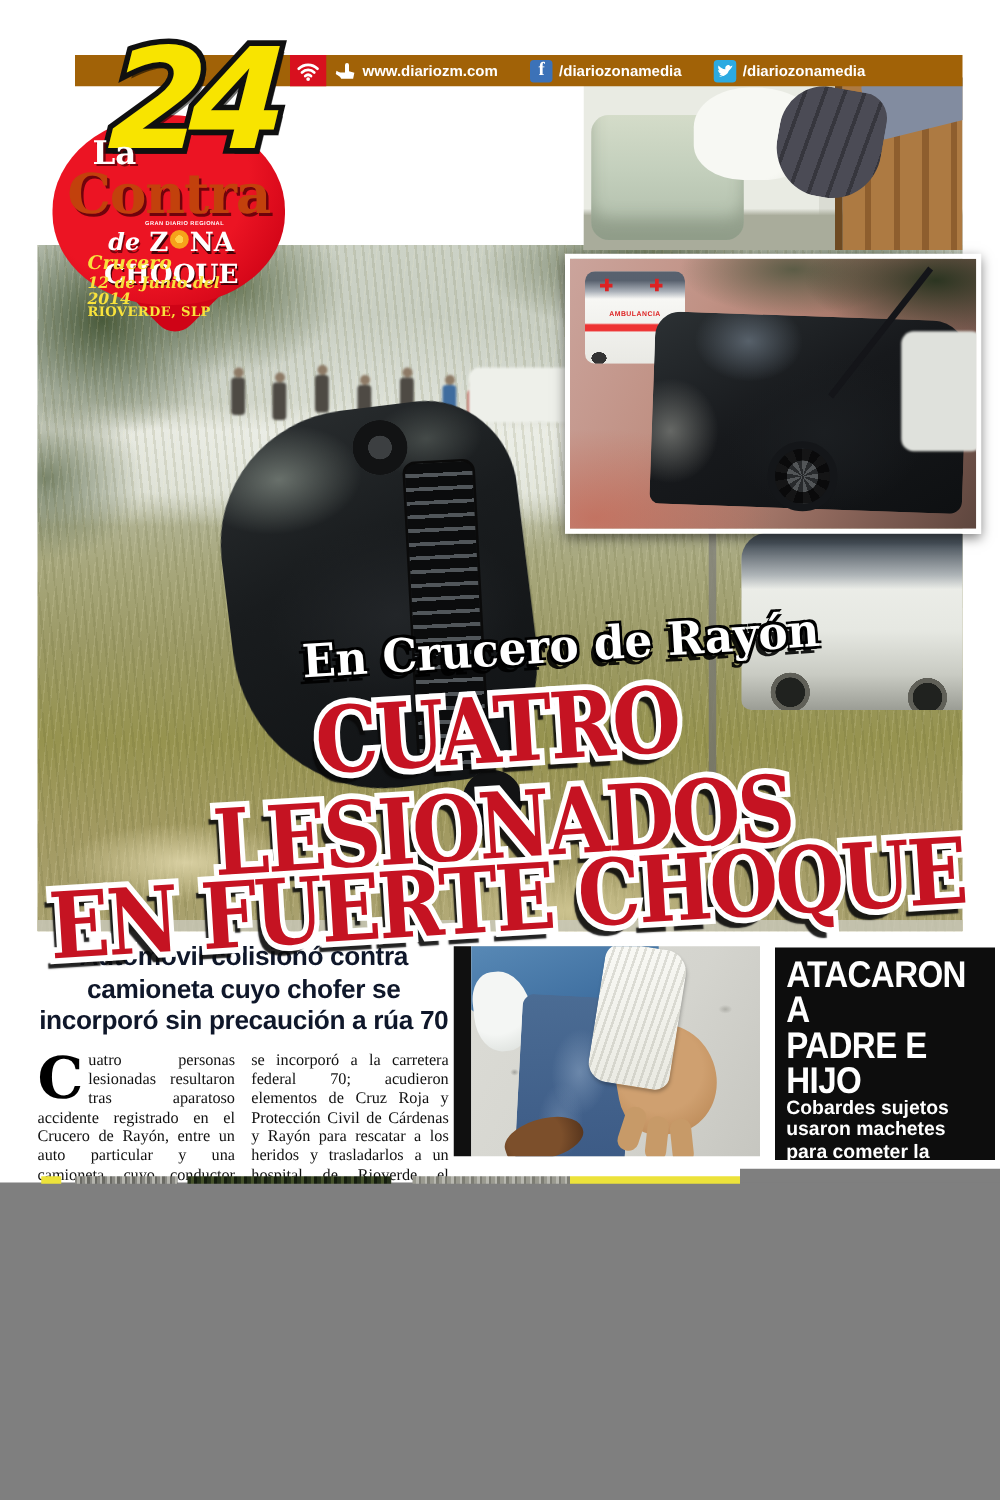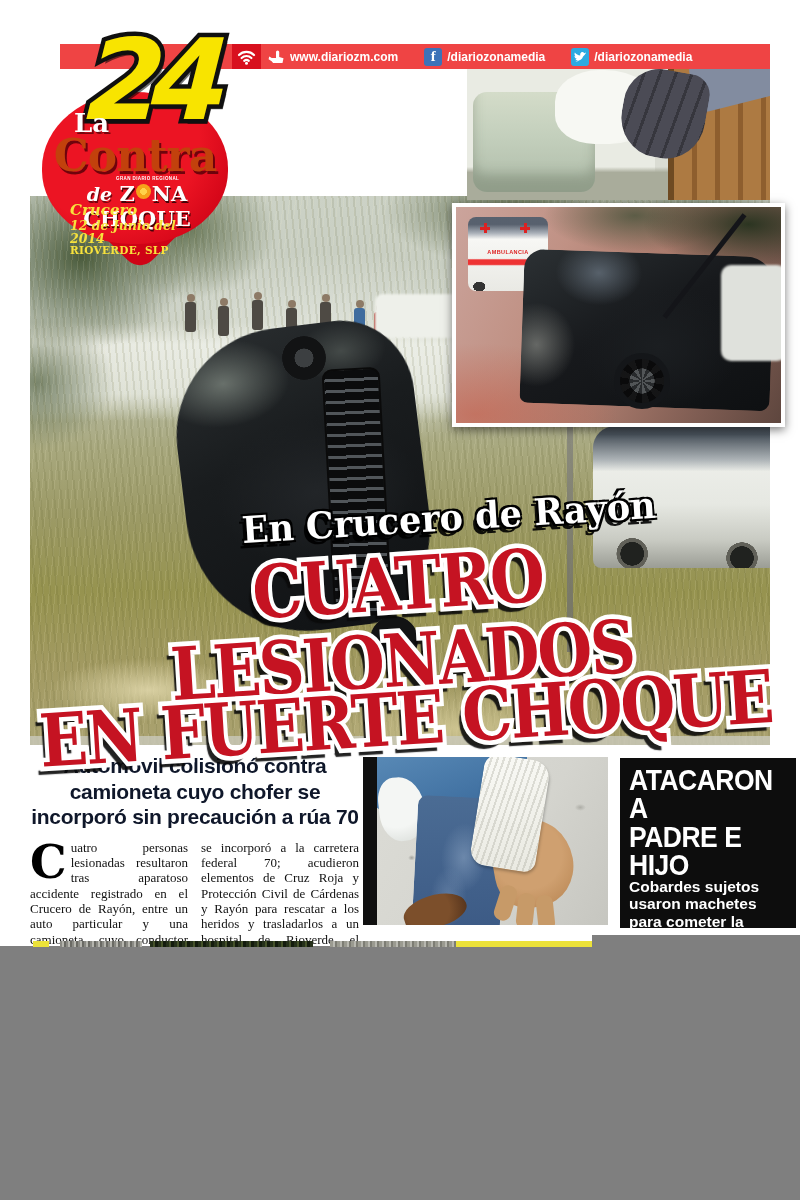--- a/index.html
+++ b/index.html
@@ -1,21 +1,21 @@
 <!DOCTYPE html>
 <html><head>
 <meta charset="utf-8">
 <style>
   * { margin:0; padding:0; box-sizing:border-box; }
   html,body { background:#fff; }
   body { font-family:"Liberation Sans", sans-serif; }
   #page { position:relative; width:800px; height:1200px; background:#fff; overflow:hidden; }
 
   
-  .topbar { position:absolute; left:60px; top:44px; width:710px; height:25px; background:#ef4444; z-index:12; display:flex; align-items:center; }
+  .topbar { position:absolute; left:60px; top:44px; width:710px; height:25px; background:#a16207; z-index:12; display:flex; align-items:center; }
   .wifi-tile { position:absolute; left:172px; top:0; width:29px; height:25px; background:#d8101e; display:flex; align-items:center; justify-content:center; }
   .tb-item { display:flex; align-items:center; gap:5px; color:#fff; font-size:12px; font-weight:bold; }
   .tb-web { margin-left:208px; }
   .tb-fb { margin-left:26px; }
   .tb-tw { margin-left:26px; }
   .sq { width:18px; height:18px; border-radius:3px; display:flex; align-items:center; justify-content:center; color:#fff; font-family:"Liberation Serif",serif; font-weight:bold; font-size:15px; }
   .sq-fb { background:#3c72b8; }
   .sq-tw { background:#2caae1; }
 
   

